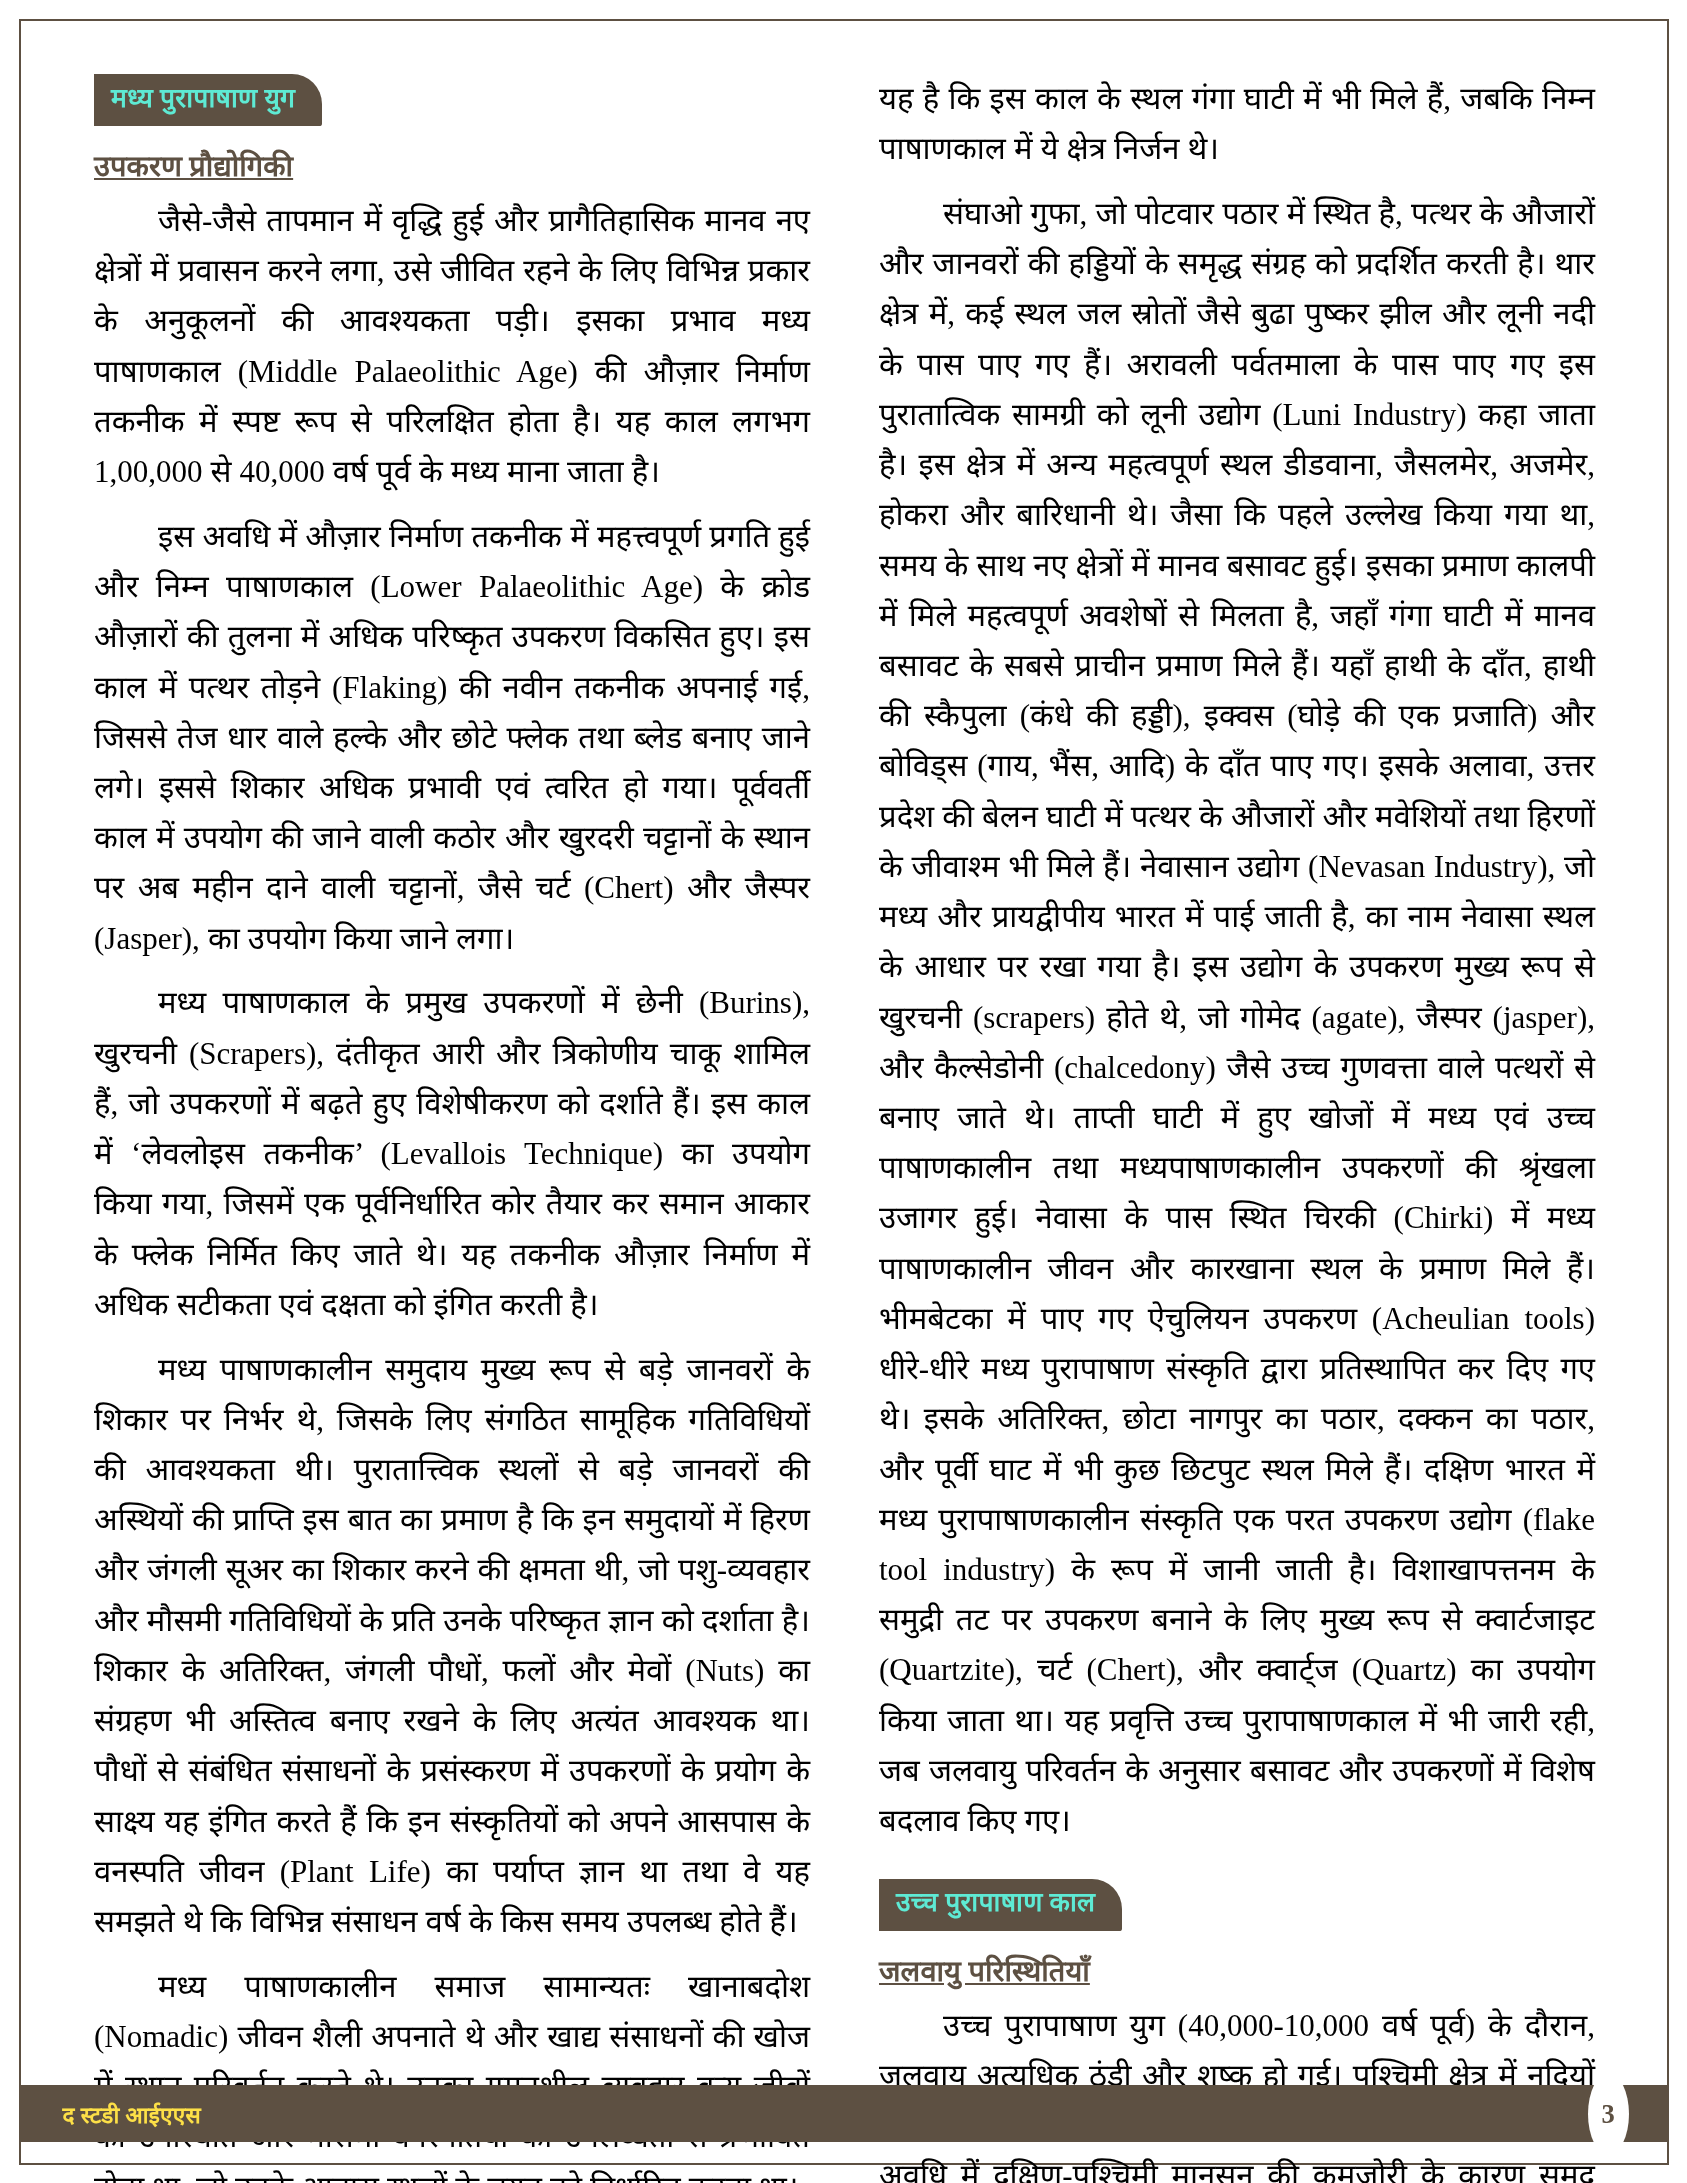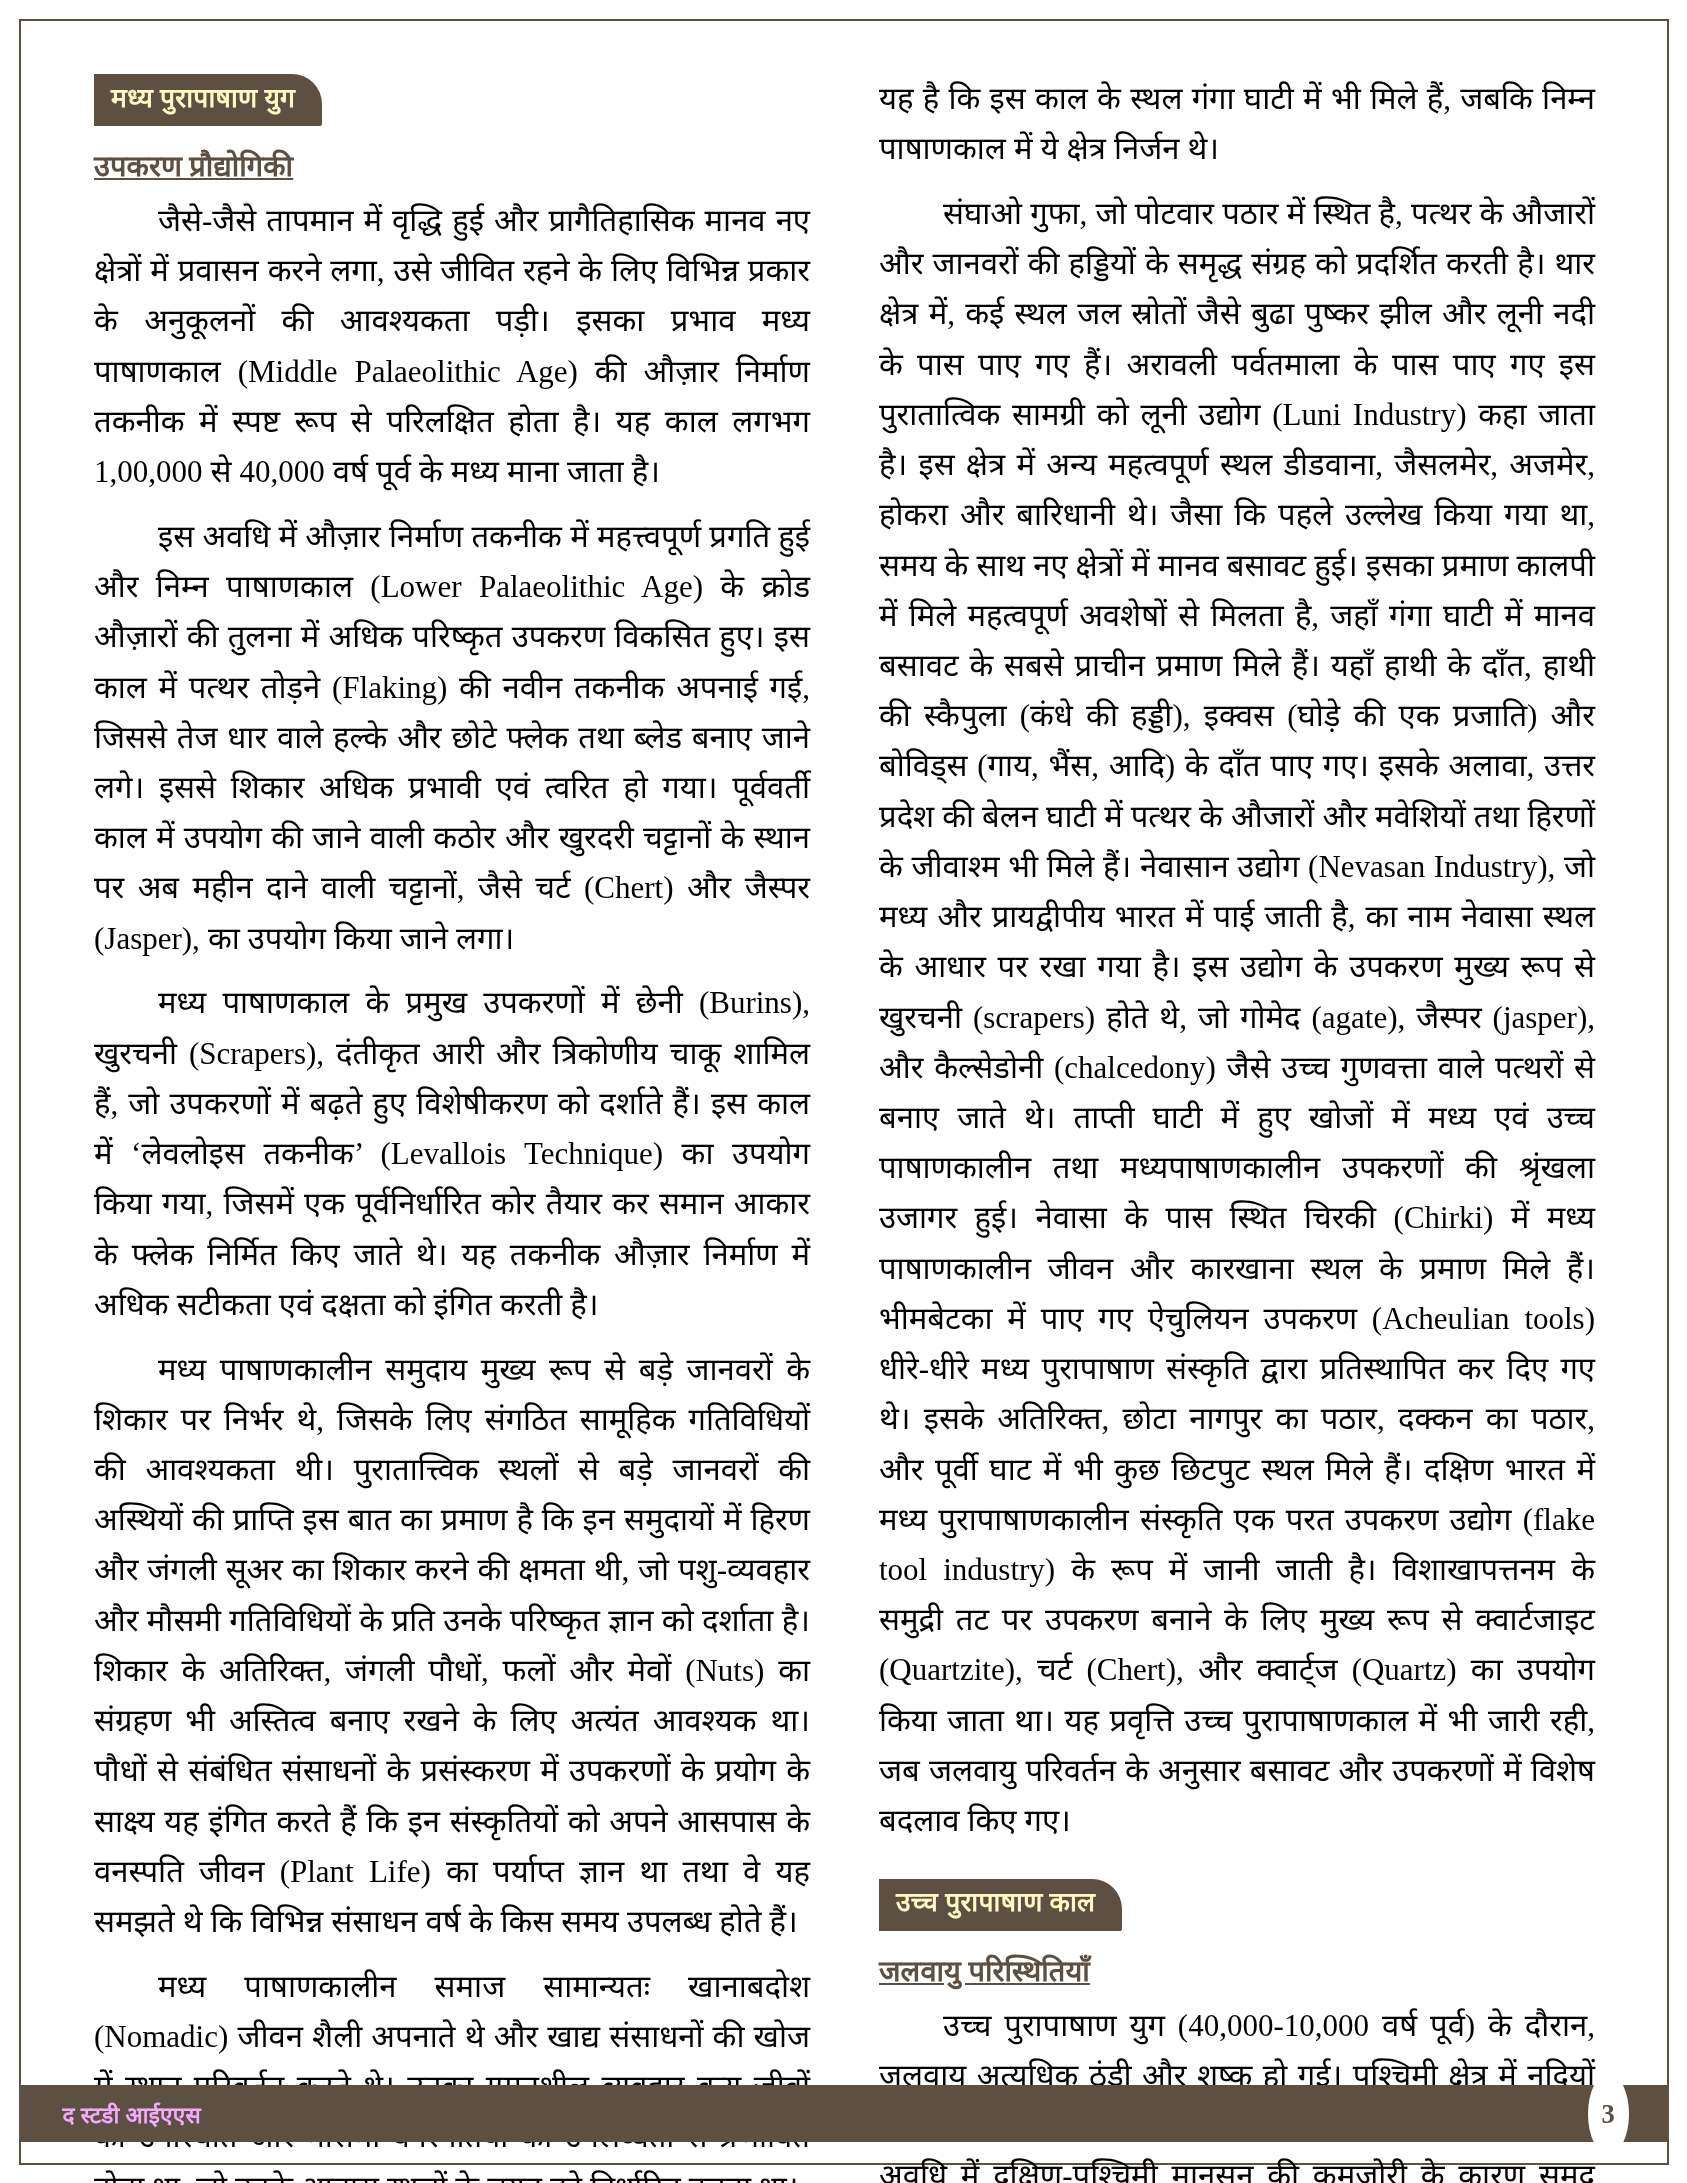--- a/index.html
+++ b/index.html
@@ -45,21 +45,21 @@
   }
   .column {
     width: 716px;
     display: block;
   }
 
   
   .banner {
     display: inline-block;
     background: #5d5042;
-    color: #fef9c3;
+    color: #5eead4;
     font-size: 26.5px;
     font-weight: 700;
     line-height: 1.0;
     padding: 10.6px 26.5px 14.6px 17px;
     border-top-right-radius: 30px;
     border-bottom-right-radius: 2.6px;
     letter-spacing: 0.3px;
     margin-bottom: 21px;
   }
 
@@ -93,21 +93,21 @@
     right: 20.5px;
     bottom: 41px;
     height: 57px;
     background: #5d5042;
   }
   .footer-brand {
     position: absolute;
     left: 42px;
     top: 50%;
     transform: translateY(-50%);
-    color: #f0abfc;
+    color: #fde047;
     font-size: 22.5px;
     font-weight: 700;
     letter-spacing: 0.3px;
     white-space: nowrap;
   }
   .page-number-badge {
     position: absolute;
     right: 38px;
     top: 50%;
     transform: translateY(-50%);

